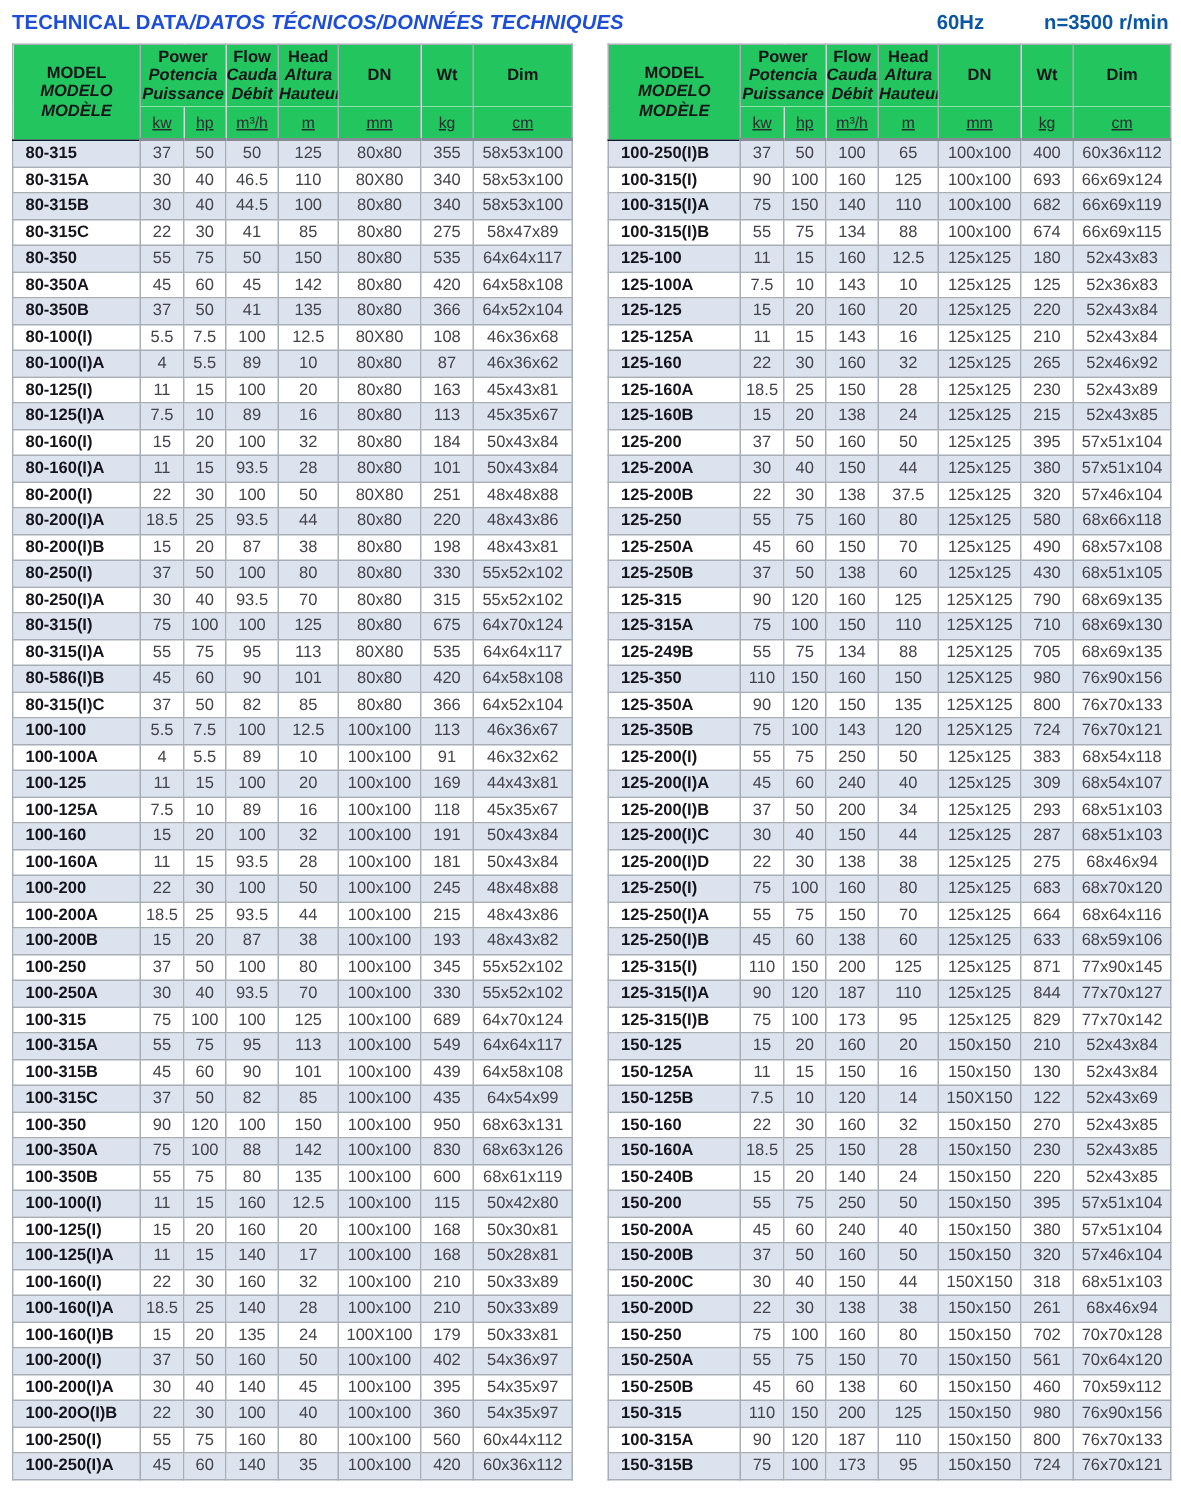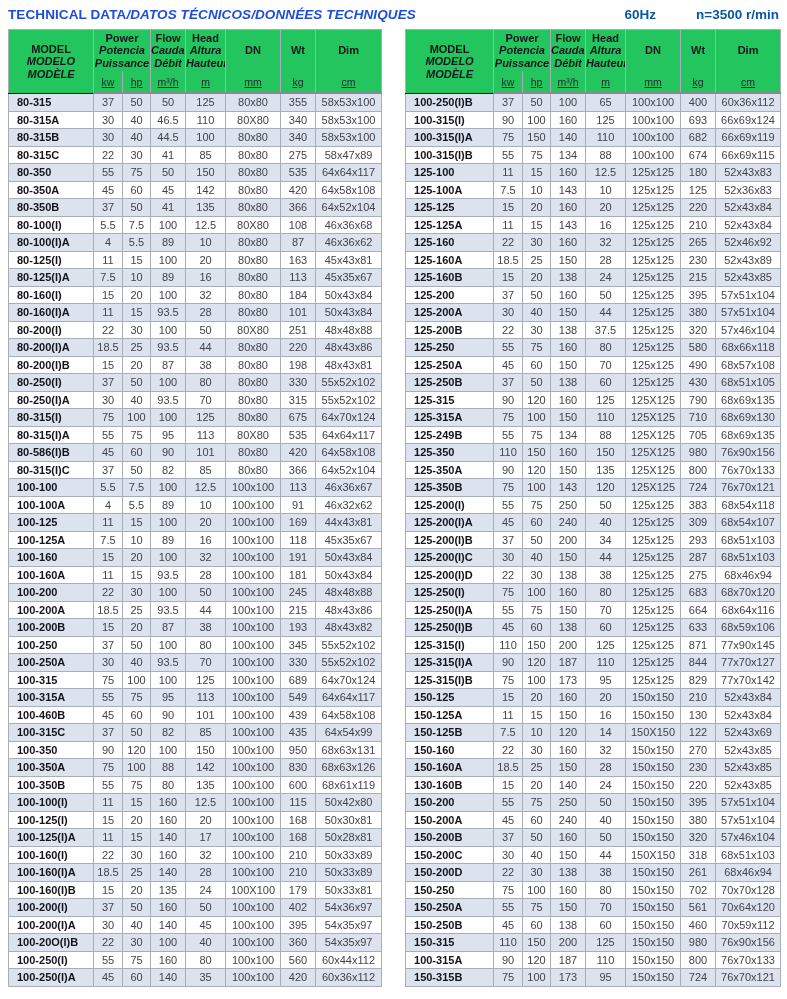--- a/index.html
+++ b/index.html
@@ -457,21 +457,21 @@
             <td class="model">100-315A</td>
             <td class="val">55</td>
             <td class="val">75</td>
             <td class="val">95</td>
             <td class="val">113</td>
             <td class="val">100x100</td>
             <td class="val">549</td>
             <td class="val">64x64x117</td>
           </tr>
           <tr>
-            <td class="model">100-460B</td>
+            <td class="model">100-315B</td>
             <td class="val">45</td>
             <td class="val">60</td>
             <td class="val">90</td>
             <td class="val">101</td>
             <td class="val">100x100</td>
             <td class="val">439</td>
             <td class="val">64x58x108</td>
           </tr>
           <tr>
             <td class="model">100-315C</td>
@@ -1064,21 +1064,21 @@
             <td class="model">150-160A</td>
             <td class="val">18.5</td>
             <td class="val">25</td>
             <td class="val">150</td>
             <td class="val">28</td>
             <td class="val">150x150</td>
             <td class="val">230</td>
             <td class="val">52x43x85</td>
           </tr>
           <tr>
-            <td class="model">130-160B</td>
+            <td class="model">150-240B</td>
             <td class="val">15</td>
             <td class="val">20</td>
             <td class="val">140</td>
             <td class="val">24</td>
             <td class="val">150x150</td>
             <td class="val">220</td>
             <td class="val">52x43x85</td>
           </tr>
           <tr>
             <td class="model">150-200</td>

